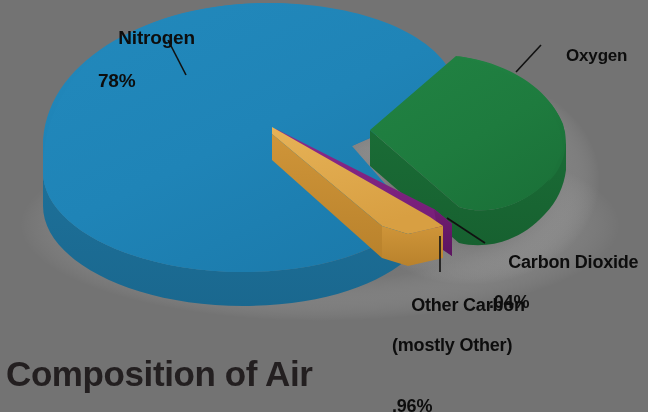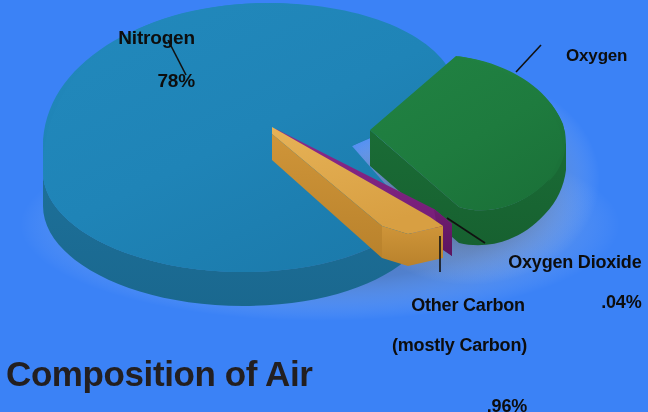--- a/index.html
+++ b/index.html
@@ -7,21 +7,21 @@
     padding: 0;
     background: #ffffff;
   }
   body {
     font-family: "Liberation Sans", sans-serif;
   }
   #chart-root {
     position: relative;
     width: 648px;
     height: 412px;
-    background: #3b82f6;
+    background: #737373;
     overflow: hidden;
   }
   #pie-svg {
     position: absolute;
     left: 0;
     top: 0;
     width: 648px;
     height: 412px;
   }
   .label {
@@ -52,21 +52,20 @@
     text-align: left;
   }
   #label-other {
     left: 392px;
     top: 275px;
     font-size: 18px;
     text-align: left;
   }
   .lbl-line2 {
     display: block;
-    text-align: right;
   }
   #chart-title {
     position: absolute;
     left: 6px;
     top: 354px;
     width: 648px;
     text-align: left;
     font-family: "Liberation Sans", sans-serif;
     font-weight: bold;
     font-size: 35px;
@@ -232,25 +231,25 @@
   <div class="label" id="label-nitrogen">
     <span>Nitrogen</span>
     <span class="lbl-line2">78%</span>
   </div>
 
   <div class="label" id="label-oxygen">
     <span>Oxygen</span>
   </div>
 
   <div class="label" id="label-co2">
-    <span>Oxygen Dioxide</span>
+    <span>Carbon Dioxide</span>
     <span class="lbl-line2">.04%</span>
   </div>
 
   <div class="label" id="label-other">
     <span>Other Carbon</span>
-    <span class="lbl-line2">(mostly Carbon)</span>
+    <span class="lbl-line2">(mostly Other)</span>
     <span class="lbl-line2">.96%</span>
   </div>
 
   <div id="chart-title">Composition of Air</div>
 
 </div>
 
 </body></html>

